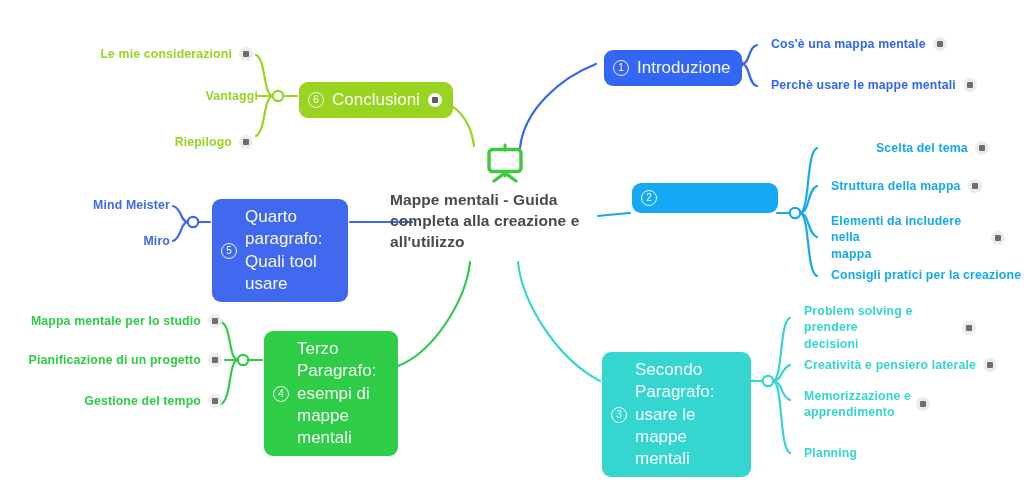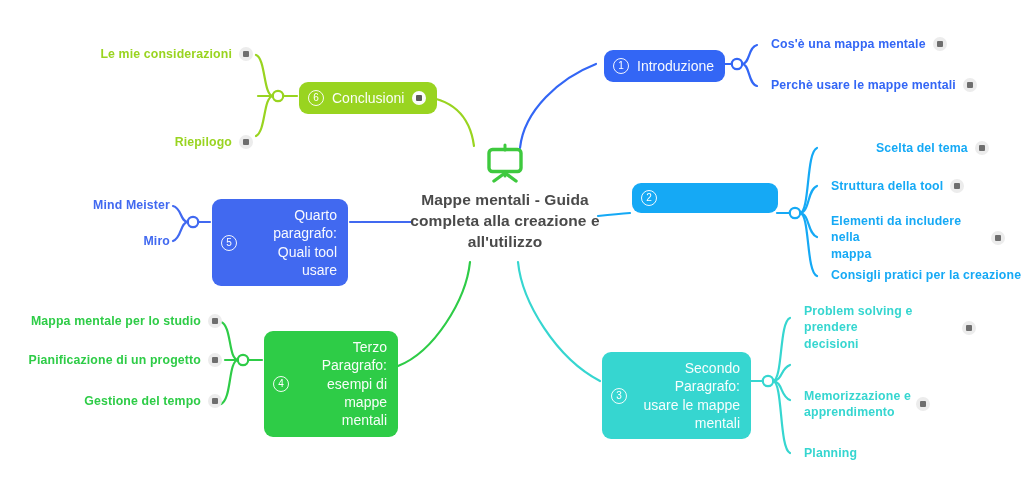--- a/index.html
+++ b/index.html
@@ -20,21 +20,21 @@
     left: 0; top: 0;
     width: 1030px; height: 502px;
     pointer-events: none;
   }
 
   
   .center-node {
     position: absolute;
     left: 390px; top: 143px;
     width: 230px;
-    text-align: center;
+    text-align: left;
   }
   .center-icon {
     width: 46px; height: 40px;
     margin: 0 auto 6px auto;
     display: block;
   }
   .center-title {
     font-size: 15.5px;
     font-weight: bold;
     color: #4a4a4a;
@@ -57,25 +57,24 @@
     border: 1.4px solid rgba(255,255,255,.92);
     border-radius: 50%;
     font-size: 10px;
     line-height: 14px;
     text-align: center;
     margin-right: 8px;
     color: #fff;
     font-weight: normal;
   }
   .node .ntext {
-    font-size: 14px;
+    font-size: 17px;
     line-height: 1.31;
     color: rgba(255,255,255,.96);
     white-space: pre-line;
-    text-align: right;
   }
   .node .node-badge { margin-left: 8px; flex: 0 0 auto; }
 
   
   .leaf {
     position: absolute;
     display: flex;
     align-items: center;
     font-size: 12.3px;
     font-weight: bold;
@@ -191,21 +190,21 @@
   </div>
 
   <div class="node" style="left:632px; top:183px; background:#15a9f5; width:146px;">
     <span class="num">2</span>
   </div>
   <div class="leaf right" style="left:860px; top:140px;">
     <span class="lbl" style="color:#15a9f5;">Scelta del tema</span>
     <span class="badge"><i></i></span>
   </div>
   <div class="leaf right" style="left:815px; top:178px;">
-    <span class="lbl" style="color:#15a9f5;">Struttura della tool</span>
+    <span class="lbl" style="color:#15a9f5;">Struttura della mappa</span>
     <span class="badge"><i></i></span>
   </div>
   <div class="leaf right" style="left:815px; top:213px; width:190px;">
     <span class="lbl" style="color:#15a9f5;">Elementi da includere nella
 mappa</span>
     <span class="badge" style="margin-left:auto;"><i></i></span>
   </div>
   <div class="leaf right" style="left:815px; top:267px;">
     <span class="lbl" style="color:#15a9f5;">Consigli pratici per la creazione</span>
   </div>
@@ -213,20 +212,24 @@
   <div class="node" style="left:602px; top:352px; background:#36d6d0; width:149px;">
     <span class="num">3</span>
     <span class="ntext">Secondo Paragrafo:
 usare le mappe
 mentali</span>
   </div>
   <div class="leaf right" style="left:788px; top:303px; width:188px;">
     <span class="lbl" style="color:#36d6d0;">Problem solving e prendere
 decisioni</span>
     <span class="badge" style="margin-left:auto;"><i></i></span>
+  </div>
+  <div class="leaf right" style="left:788px; top:357px;">
+    <span class="lbl" style="color:#36d6d0;">Creatività e pensiero laterale</span>
+    <span class="badge"><i></i></span>
   </div>
   <div class="leaf right" style="left:788px; top:388px; width:142px;">
     <span class="lbl" style="color:#36d6d0;">Memorizzazione e
 apprendimento</span>
     <span class="badge" style="margin-left:auto;"><i></i></span>
   </div>
   <div class="leaf right" style="left:788px; top:445px;">
     <span class="lbl" style="color:#36d6d0;">Planning</span>
   </div>
 
@@ -265,18 +268,21 @@
     <span class="num">6</span>
     <span class="ntext">Conclusioni</span>
     <span class="badge on-node node-badge">
         <i></i>
       </span>
   </div>
   <div class="leaf left" style="left:10px; top:46px; width:243px;">
     <span class="lbl" style="color:#99d420;">Le mie considerazioni</span>
     <span class="badge"><i></i></span>
   </div>
+  <div class="leaf left" style="left:10px; top:88px; width:248px;">
+    <span class="lbl" style="color:#99d420;">Vantaggi</span>
+  </div>
   <div class="leaf left" style="left:10px; top:126px; width:243px;margin-top:8px;">
     <span class="lbl" style="color:#99d420;">Riepilogo</span>
     <span class="badge"><i></i></span>
   </div>
 
 </div>
 
 </body></html>

